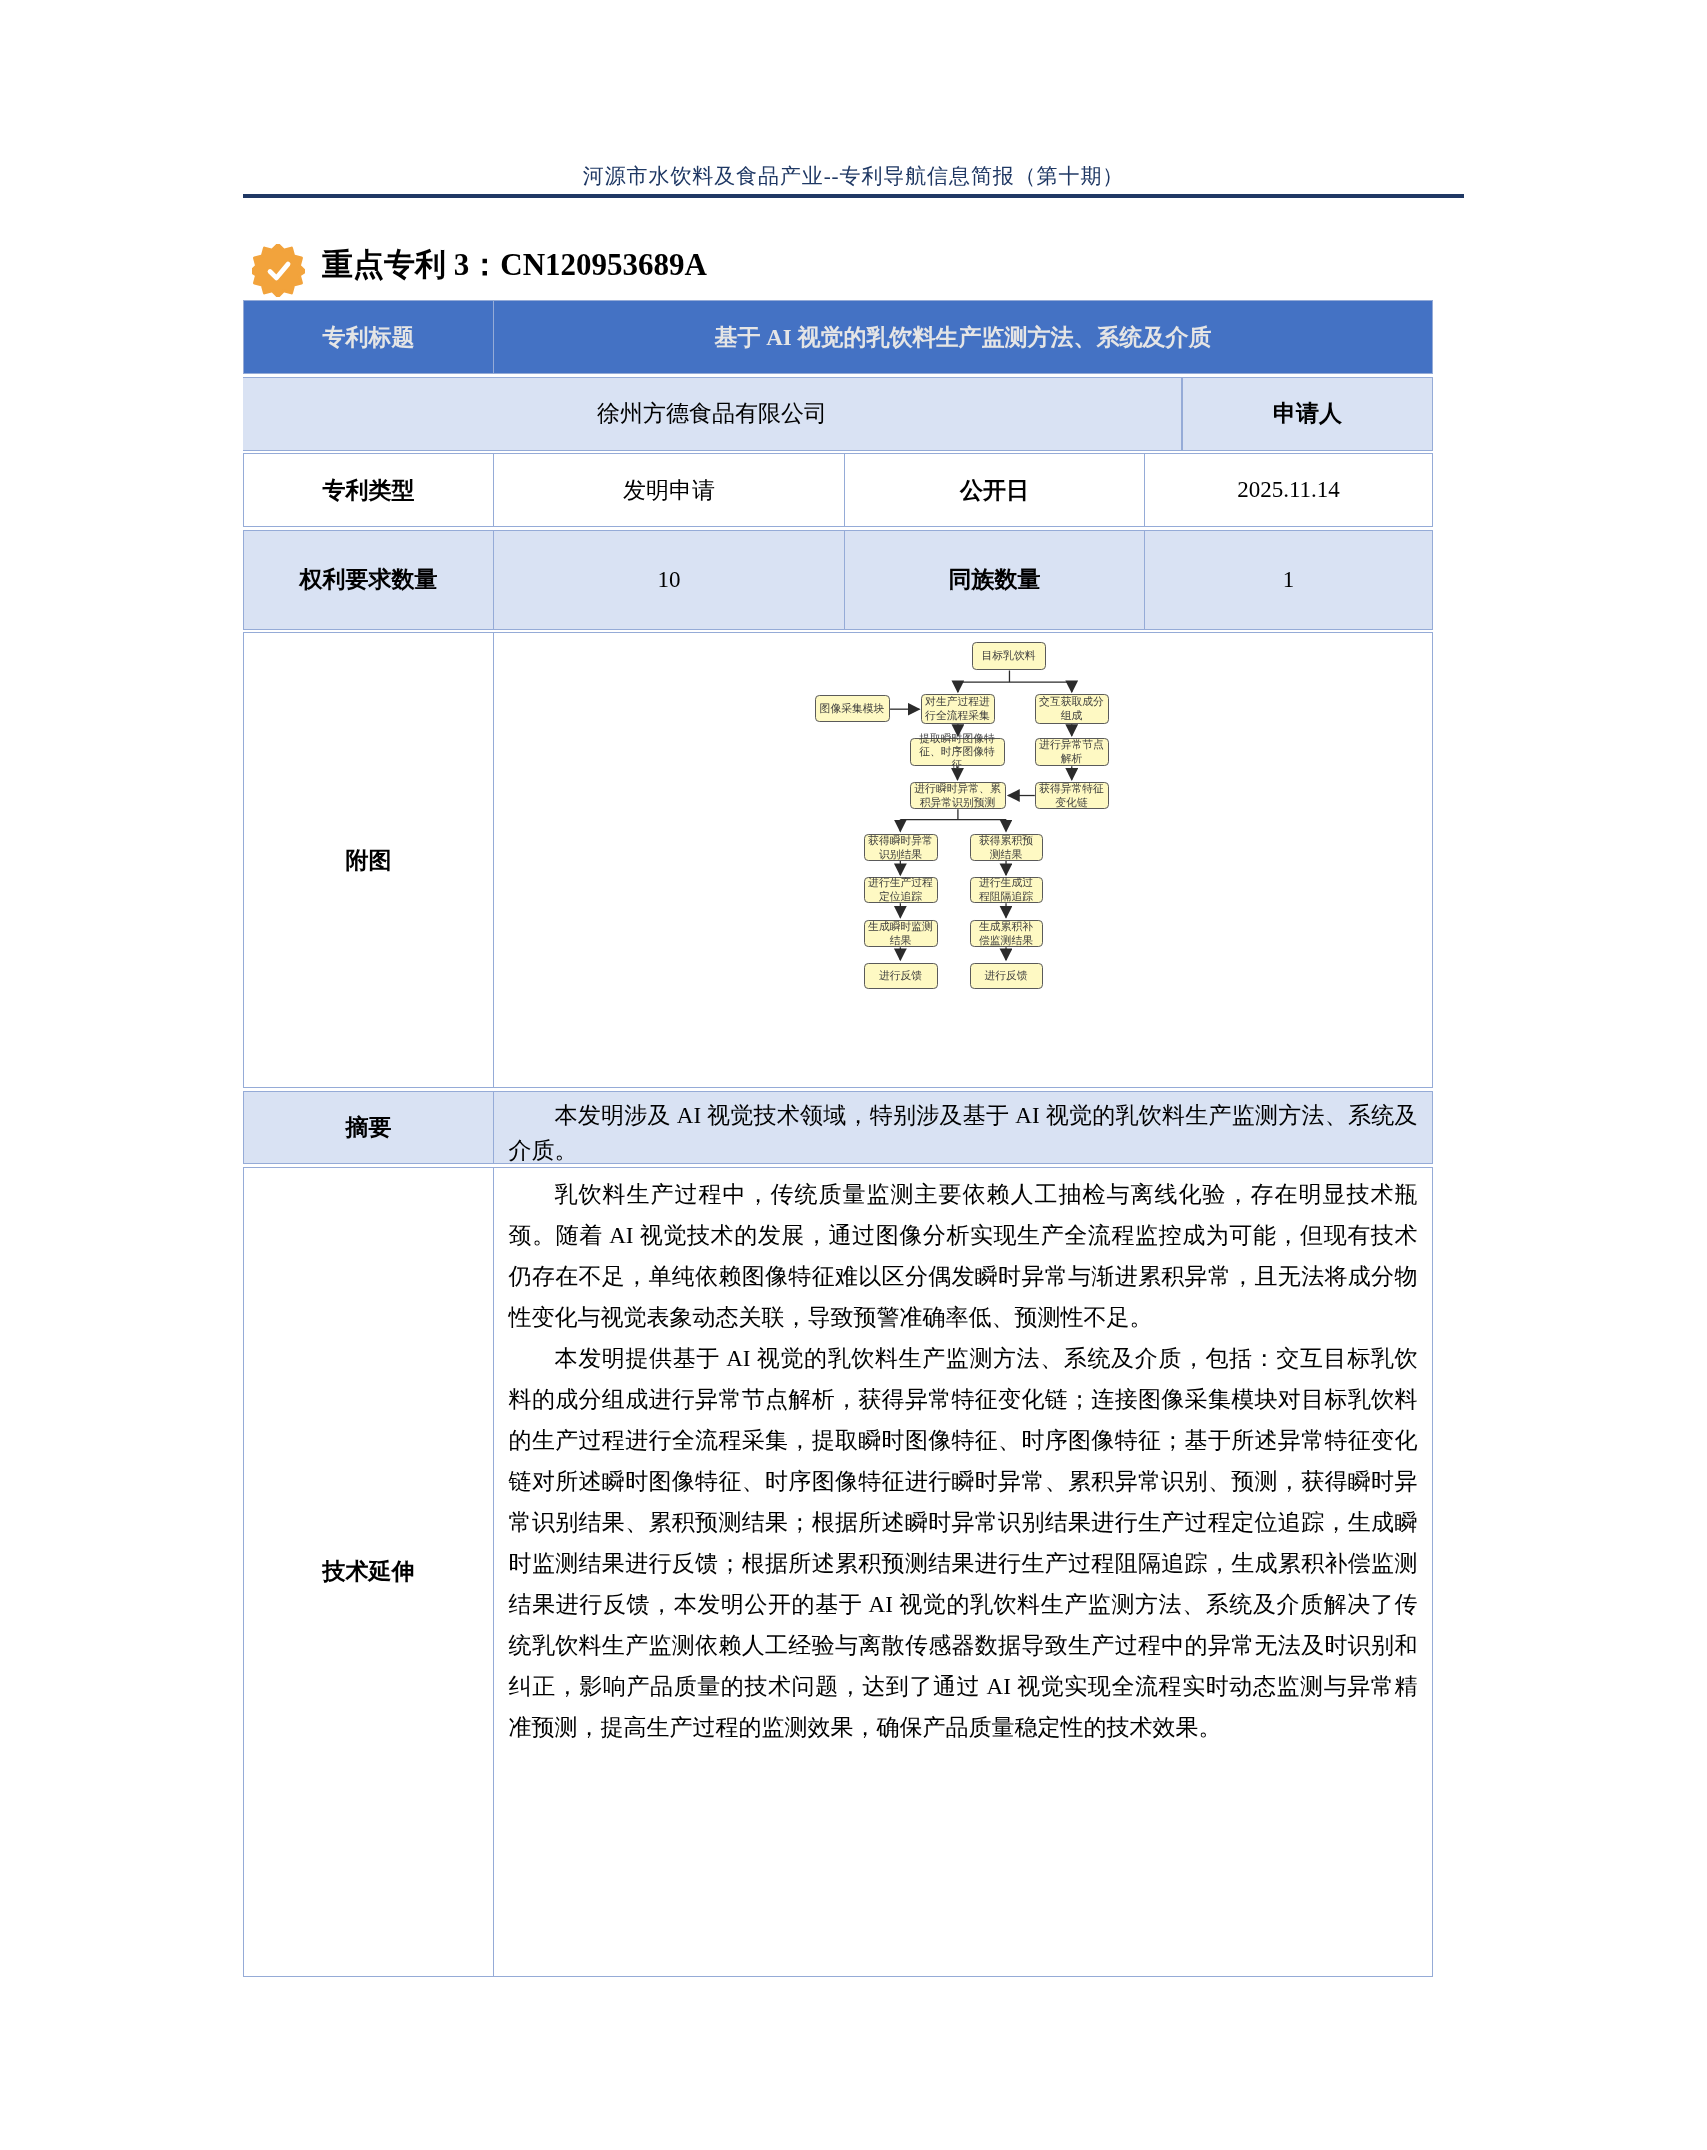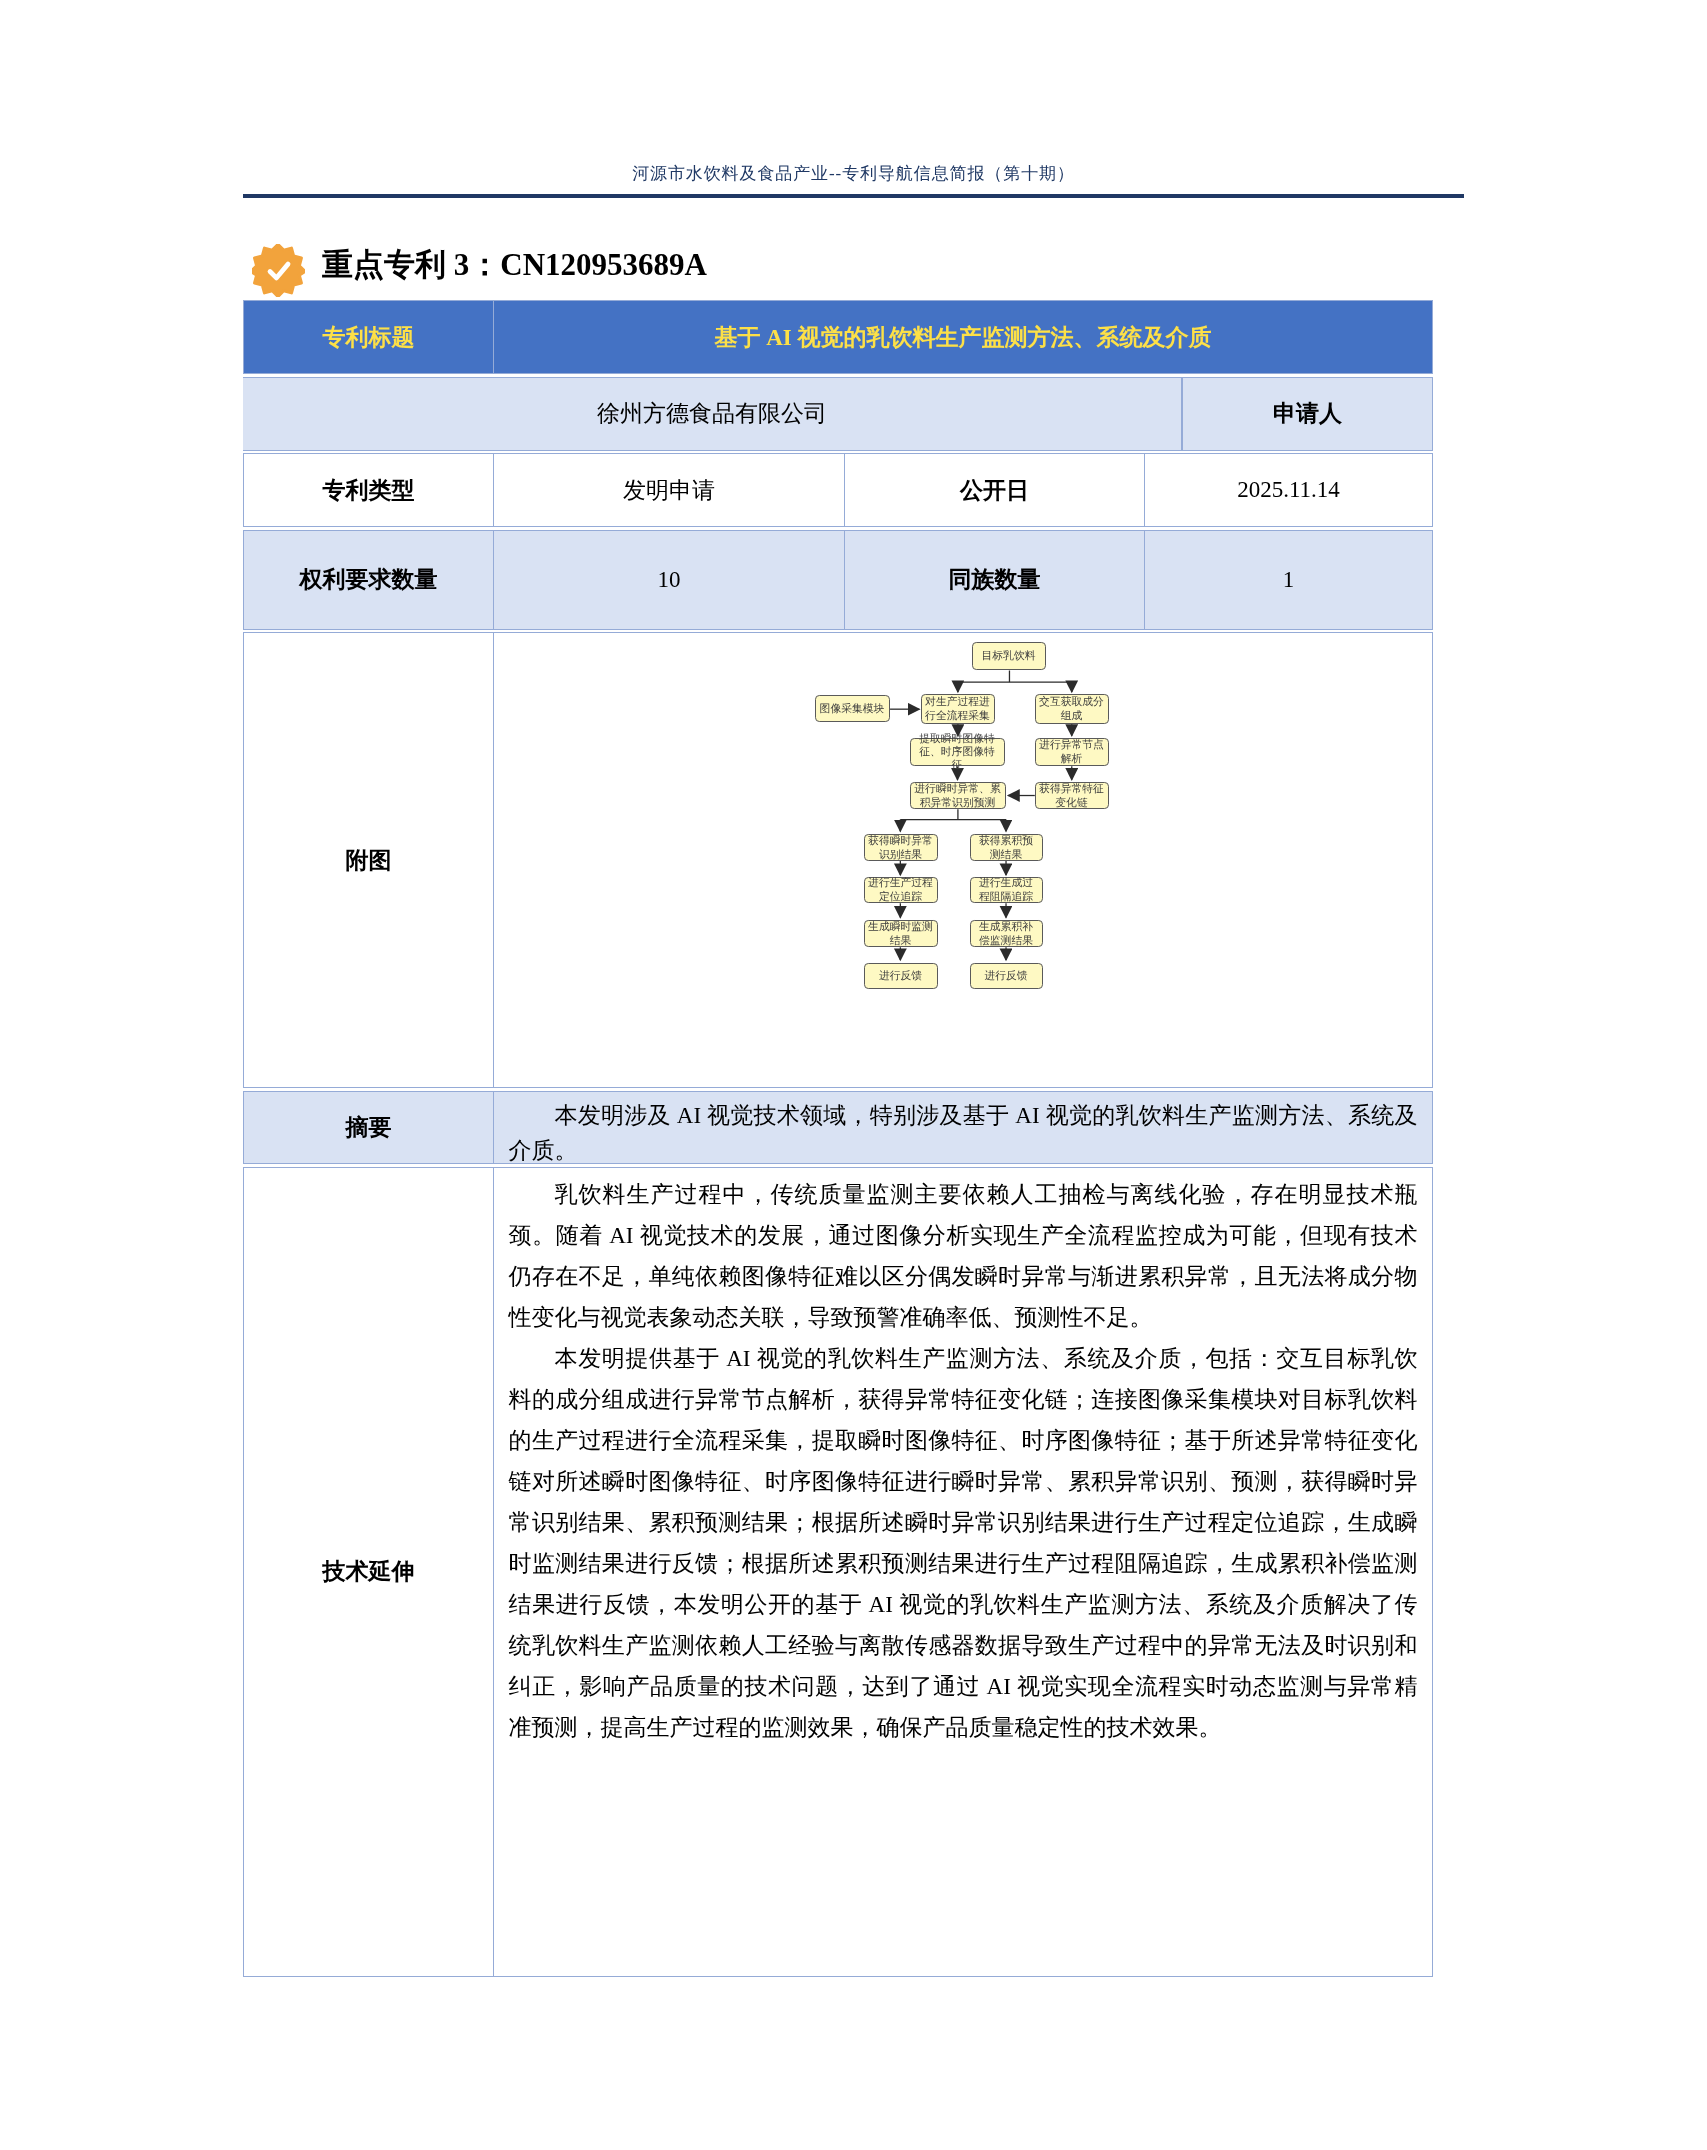--- a/index.html
+++ b/index.html
@@ -1,40 +1,40 @@
 <!DOCTYPE html>
 <html style="font-size:6.9px"><head>
 <meta charset="utf-8">
 <style>
   html,body{margin:0;padding:0;background:#e8e8e8;}
   .page{position:relative;width:1707px;height:2414px;background:#ffffff;overflow:hidden;
         font-family:"Liberation Serif","DejaVu Serif",serif;color:#000;}
 
   
   .page-header-title{position:absolute;top:162px;left:0;width:100%;text-align:center;
-        font-size:17px;letter-spacing:0.9px;color:#1F3864;}
+        font-size:21px;letter-spacing:0.9px;color:#1F3864;}
   .header-rule{position:absolute;top:194px;left:243px;width:1221px;height:3.9px;background:#1F3864;}
 
   
   .section-head{position:absolute;top:244px;left:252px;display:flex;gap:17px;}
   .badge{width:53px;height:53px;flex:0 0 auto;}
   .section-title{font-size:31px;font-weight:bold;white-space:nowrap;}
 
   
   .patent-table{position:absolute;left:243px;top:300px;width:1190px;}
   .trow{display:flex;margin-bottom:2.6px;}
   .cell{box-sizing:border-box;border-top:1.3px solid #95ABD7;border-bottom:1.3px solid #95ABD7;
         border-right:1.3px solid #95ABD7;display:flex;align-items:center;justify-content:center;
         text-align:center;font-size:23px;background:#fff;}
   .cell.first{border-left:1.3px solid #95ABD7;}
   .c1{width:251px;flex:0 0 auto;} .c2{width:351px;flex:0 0 auto;} .c3{width:300px;flex:0 0 auto;}
   .c4{flex:1;} .cspan{flex:1;}
   .h-r1{height:74px;} .h-r2{height:74px;} .h-r3{height:74px;} .h-r4{height:100px;}
   .h-r5{height:456px;} .h-r6{height:73px;} .h-r7{height:810px;}
-  .row-blue .cell{background:#4472C4;color:#fde047;font-weight:bold;}
+  .row-blue .cell{background:#4472C4;color:#e5e5e5;font-weight:bold;}
   .row-light .cell{background:#D9E2F3;}
   .label{font-weight:bold;}
   .block-cell{display:block;text-align:justify;padding:6px 14.6px;box-sizing:border-box;overflow:hidden;}
   .abstract-body{font-size:23px;line-height:35px;margin:0;text-indent:46px;}
   .tech-body p{font-size:23px;line-height:41px;margin:0;text-indent:46px;}
 
   
   .figure-cell{display:block;position:relative;padding:0;}
   .flowchart{position:relative;width:383px;height:363px;margin:3.4px auto 0;
         font-family:"Liberation Sans","DejaVu Sans",sans-serif;}

